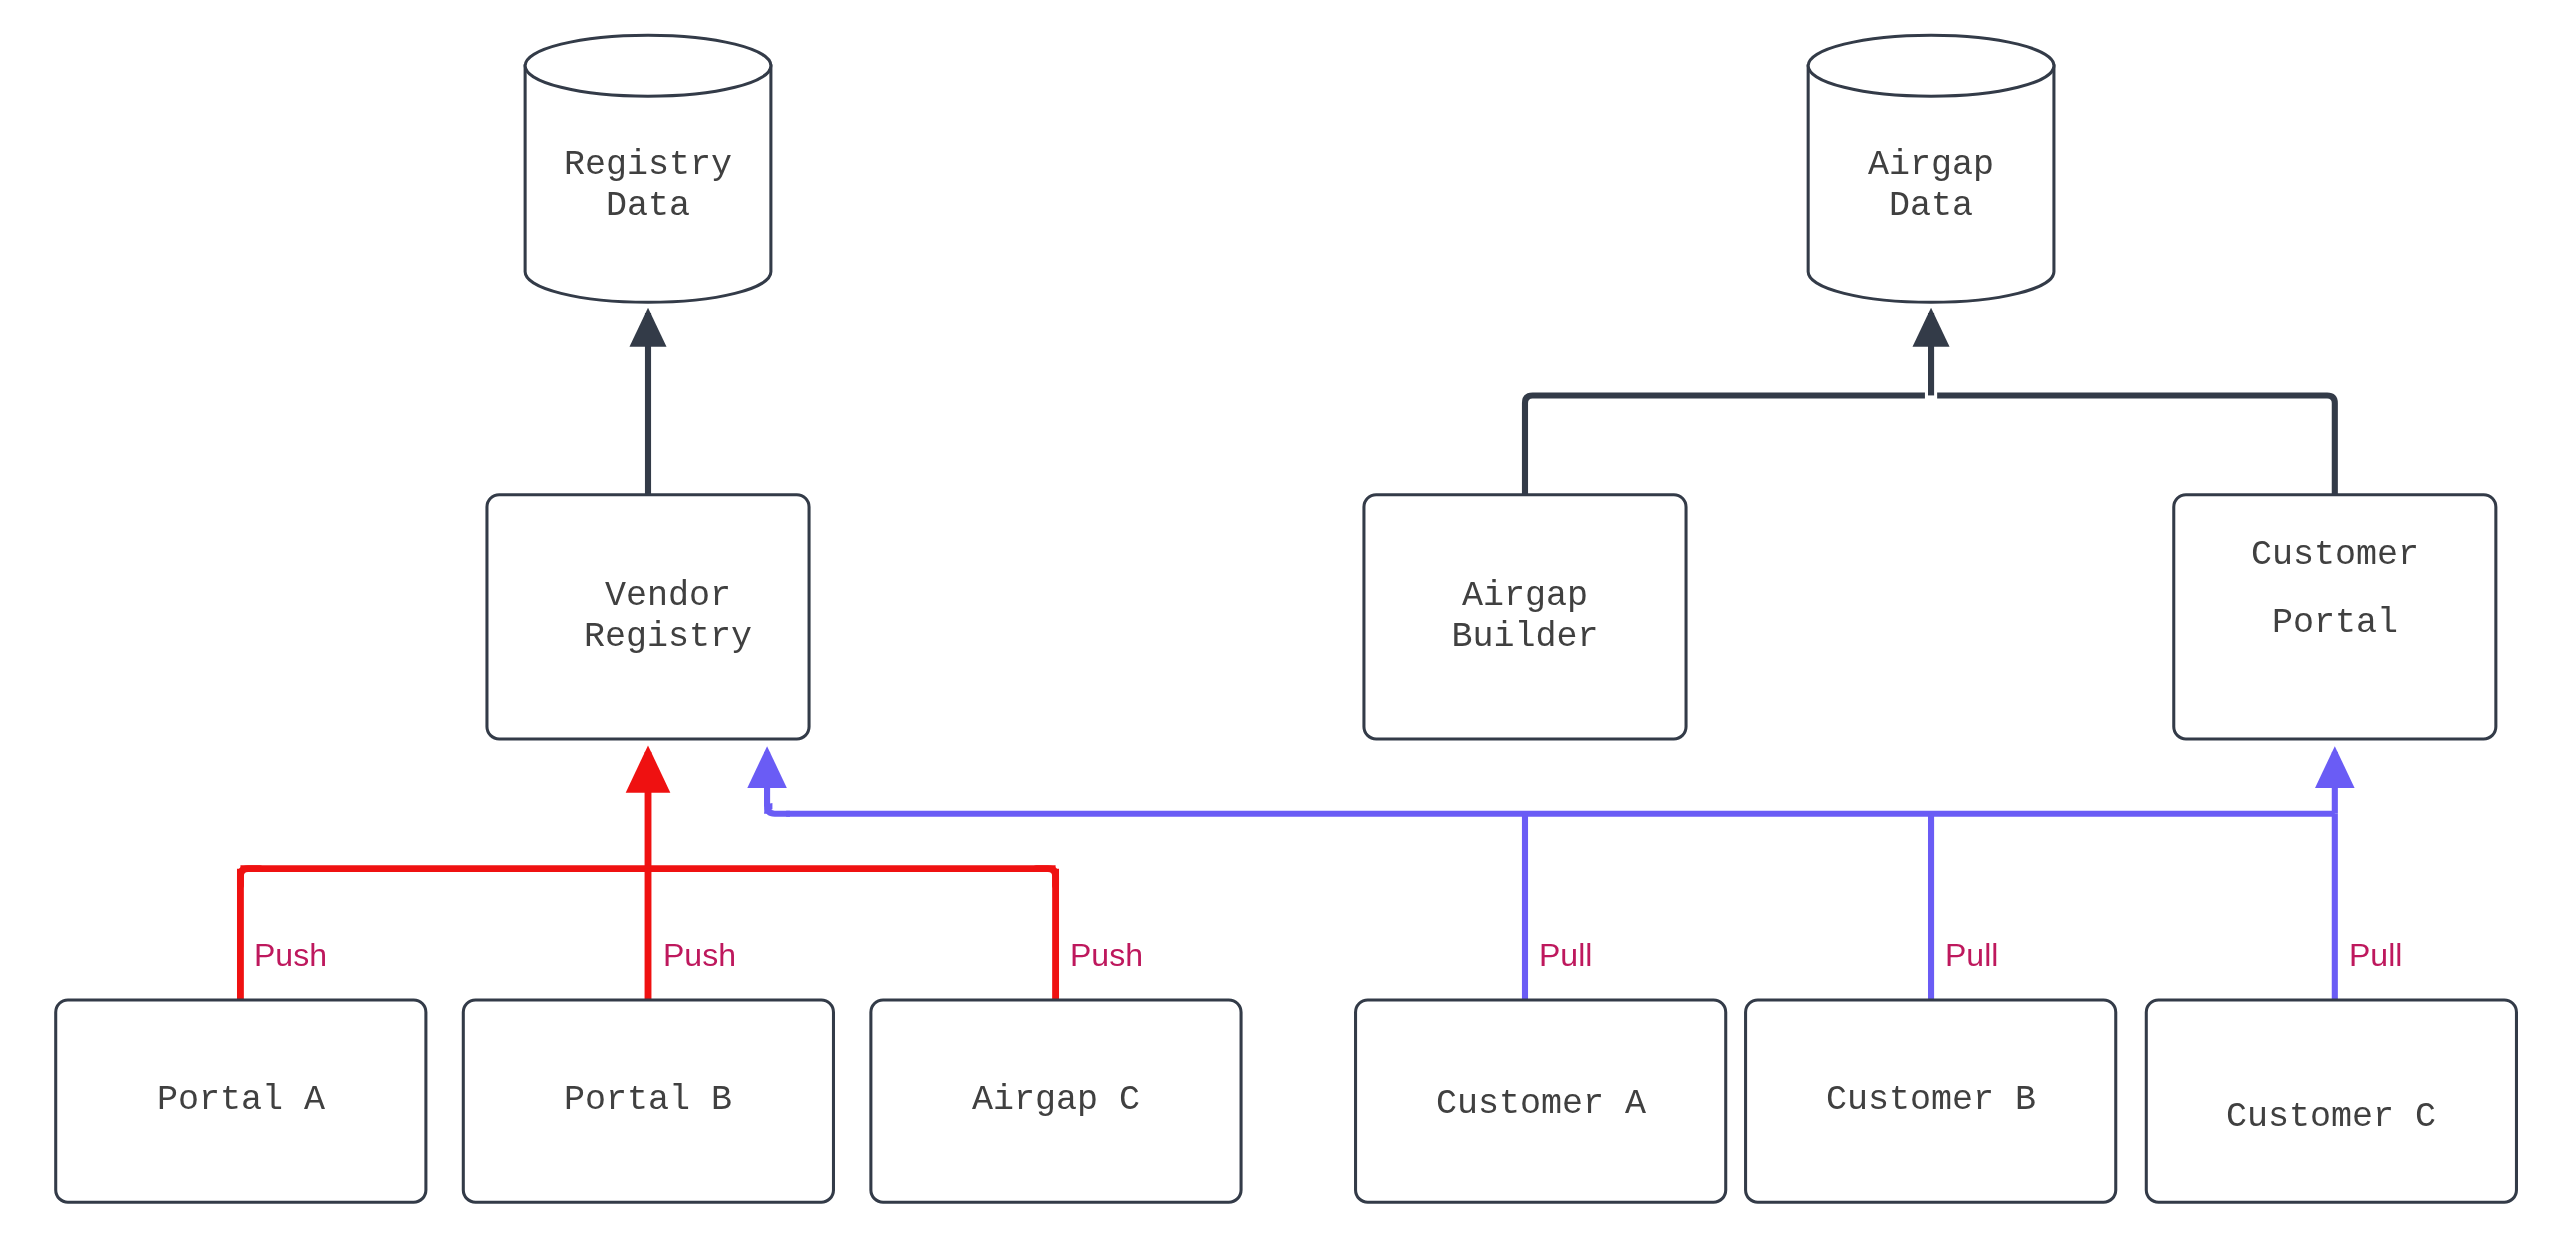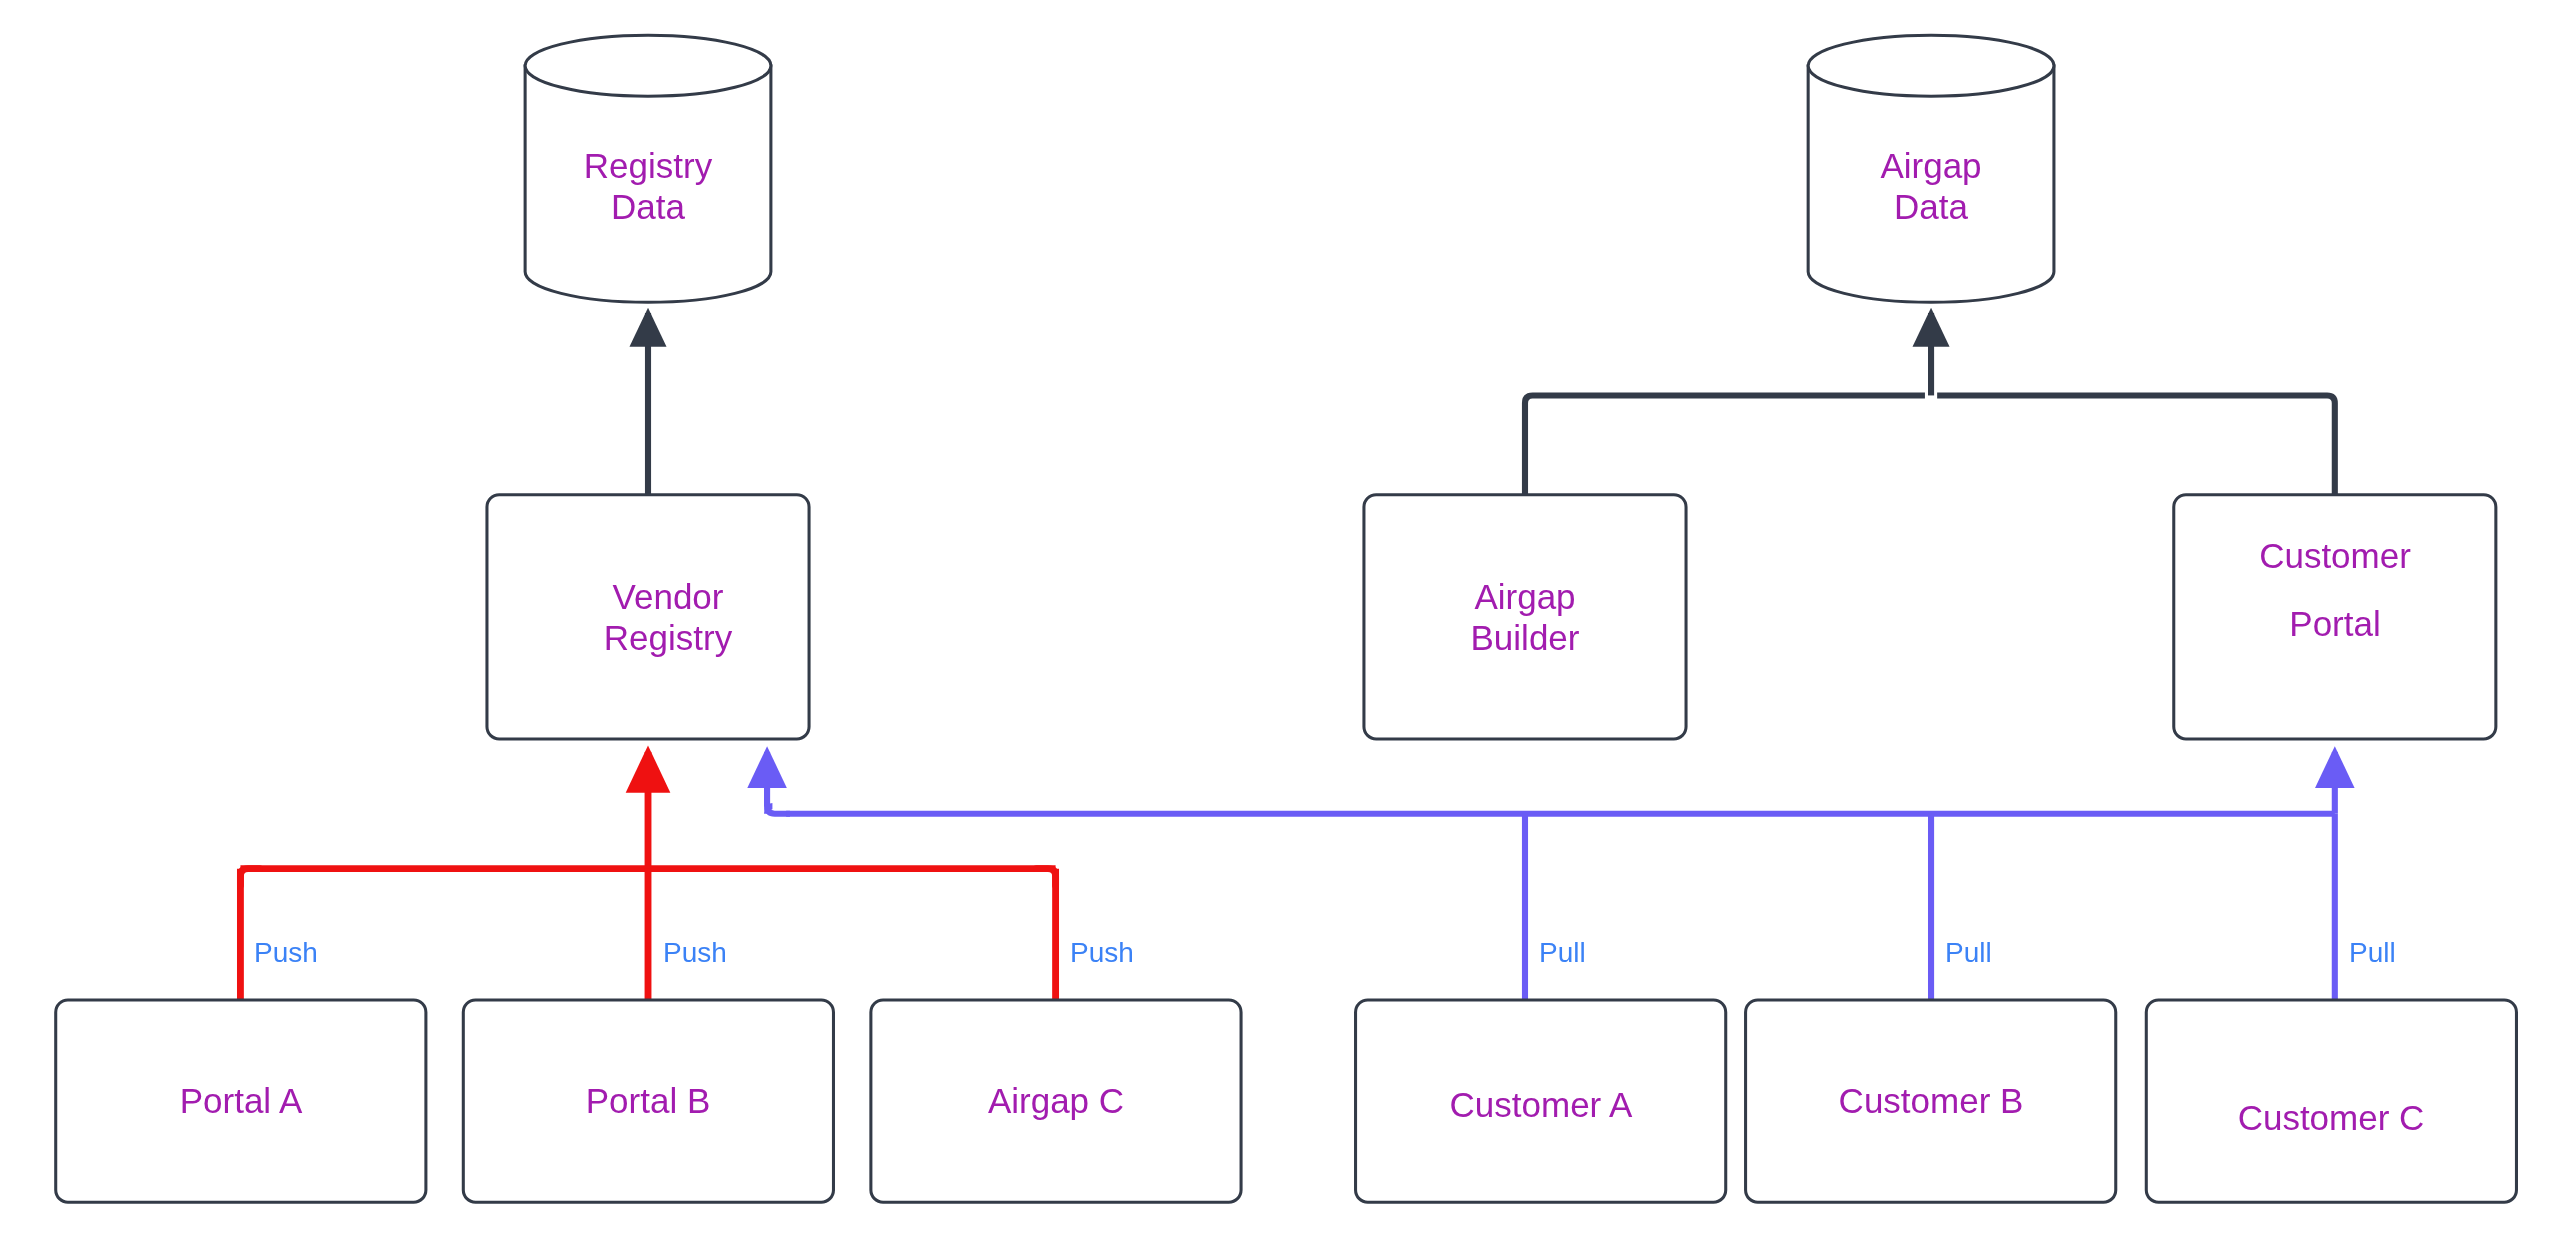--- a/index.html
+++ b/index.html
@@ -27,32 +27,32 @@
     width: 2576px;
     height: 1258px;
   }
   .node-label {
     position: absolute;
     display: flex;
     flex-direction: column;
     align-items: center;
     justify-content: center;
     text-align: center;
-    color: #a21caf;
+    color: #404040;
     font-size: 35px;
     line-height: 1.18;
-    font-family: Liberation Sans, sans-serif;
+    font-family: Liberation Mono, monospace;
     pointer-events: none;
     white-space: pre;
   }
   .node-label .line2 { display: block; }
   .edge-label {
     position: absolute;
-    color: #3b82f6;
-    font-size: 28px;
+    color: #be185d;
+    font-size: 32px;
     font-family: "Liberation Sans", sans-serif;
     white-space: nowrap;
     pointer-events: none;
   }
 </style>
 </head>
 <body>
 
 <div id="diagram-root">
 

